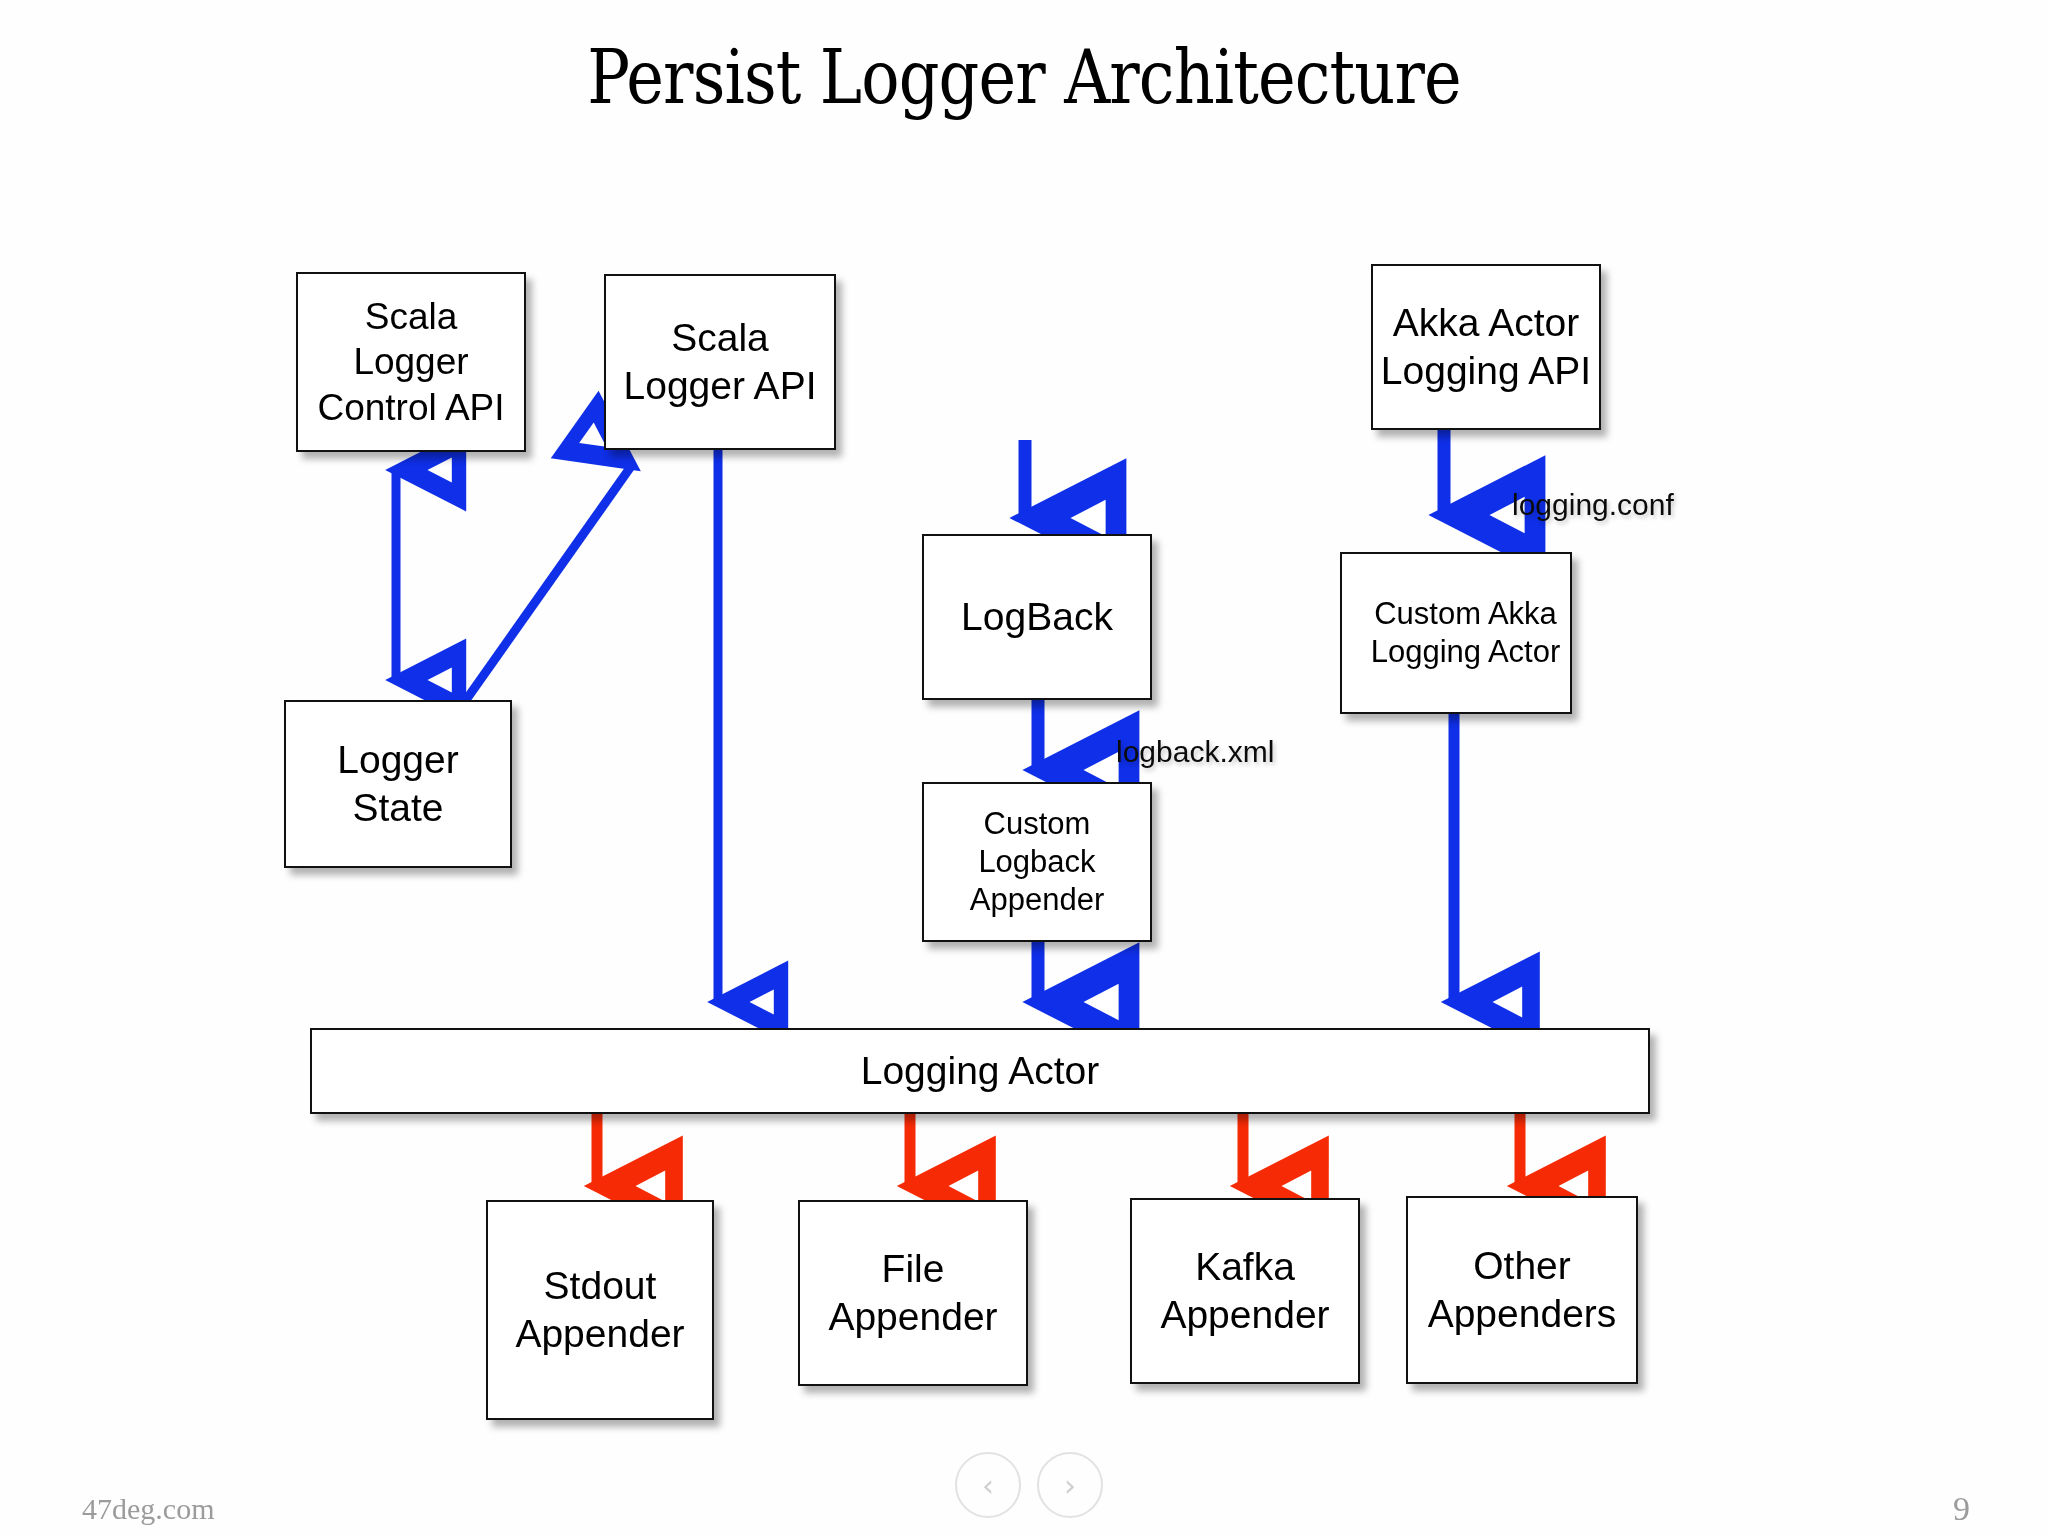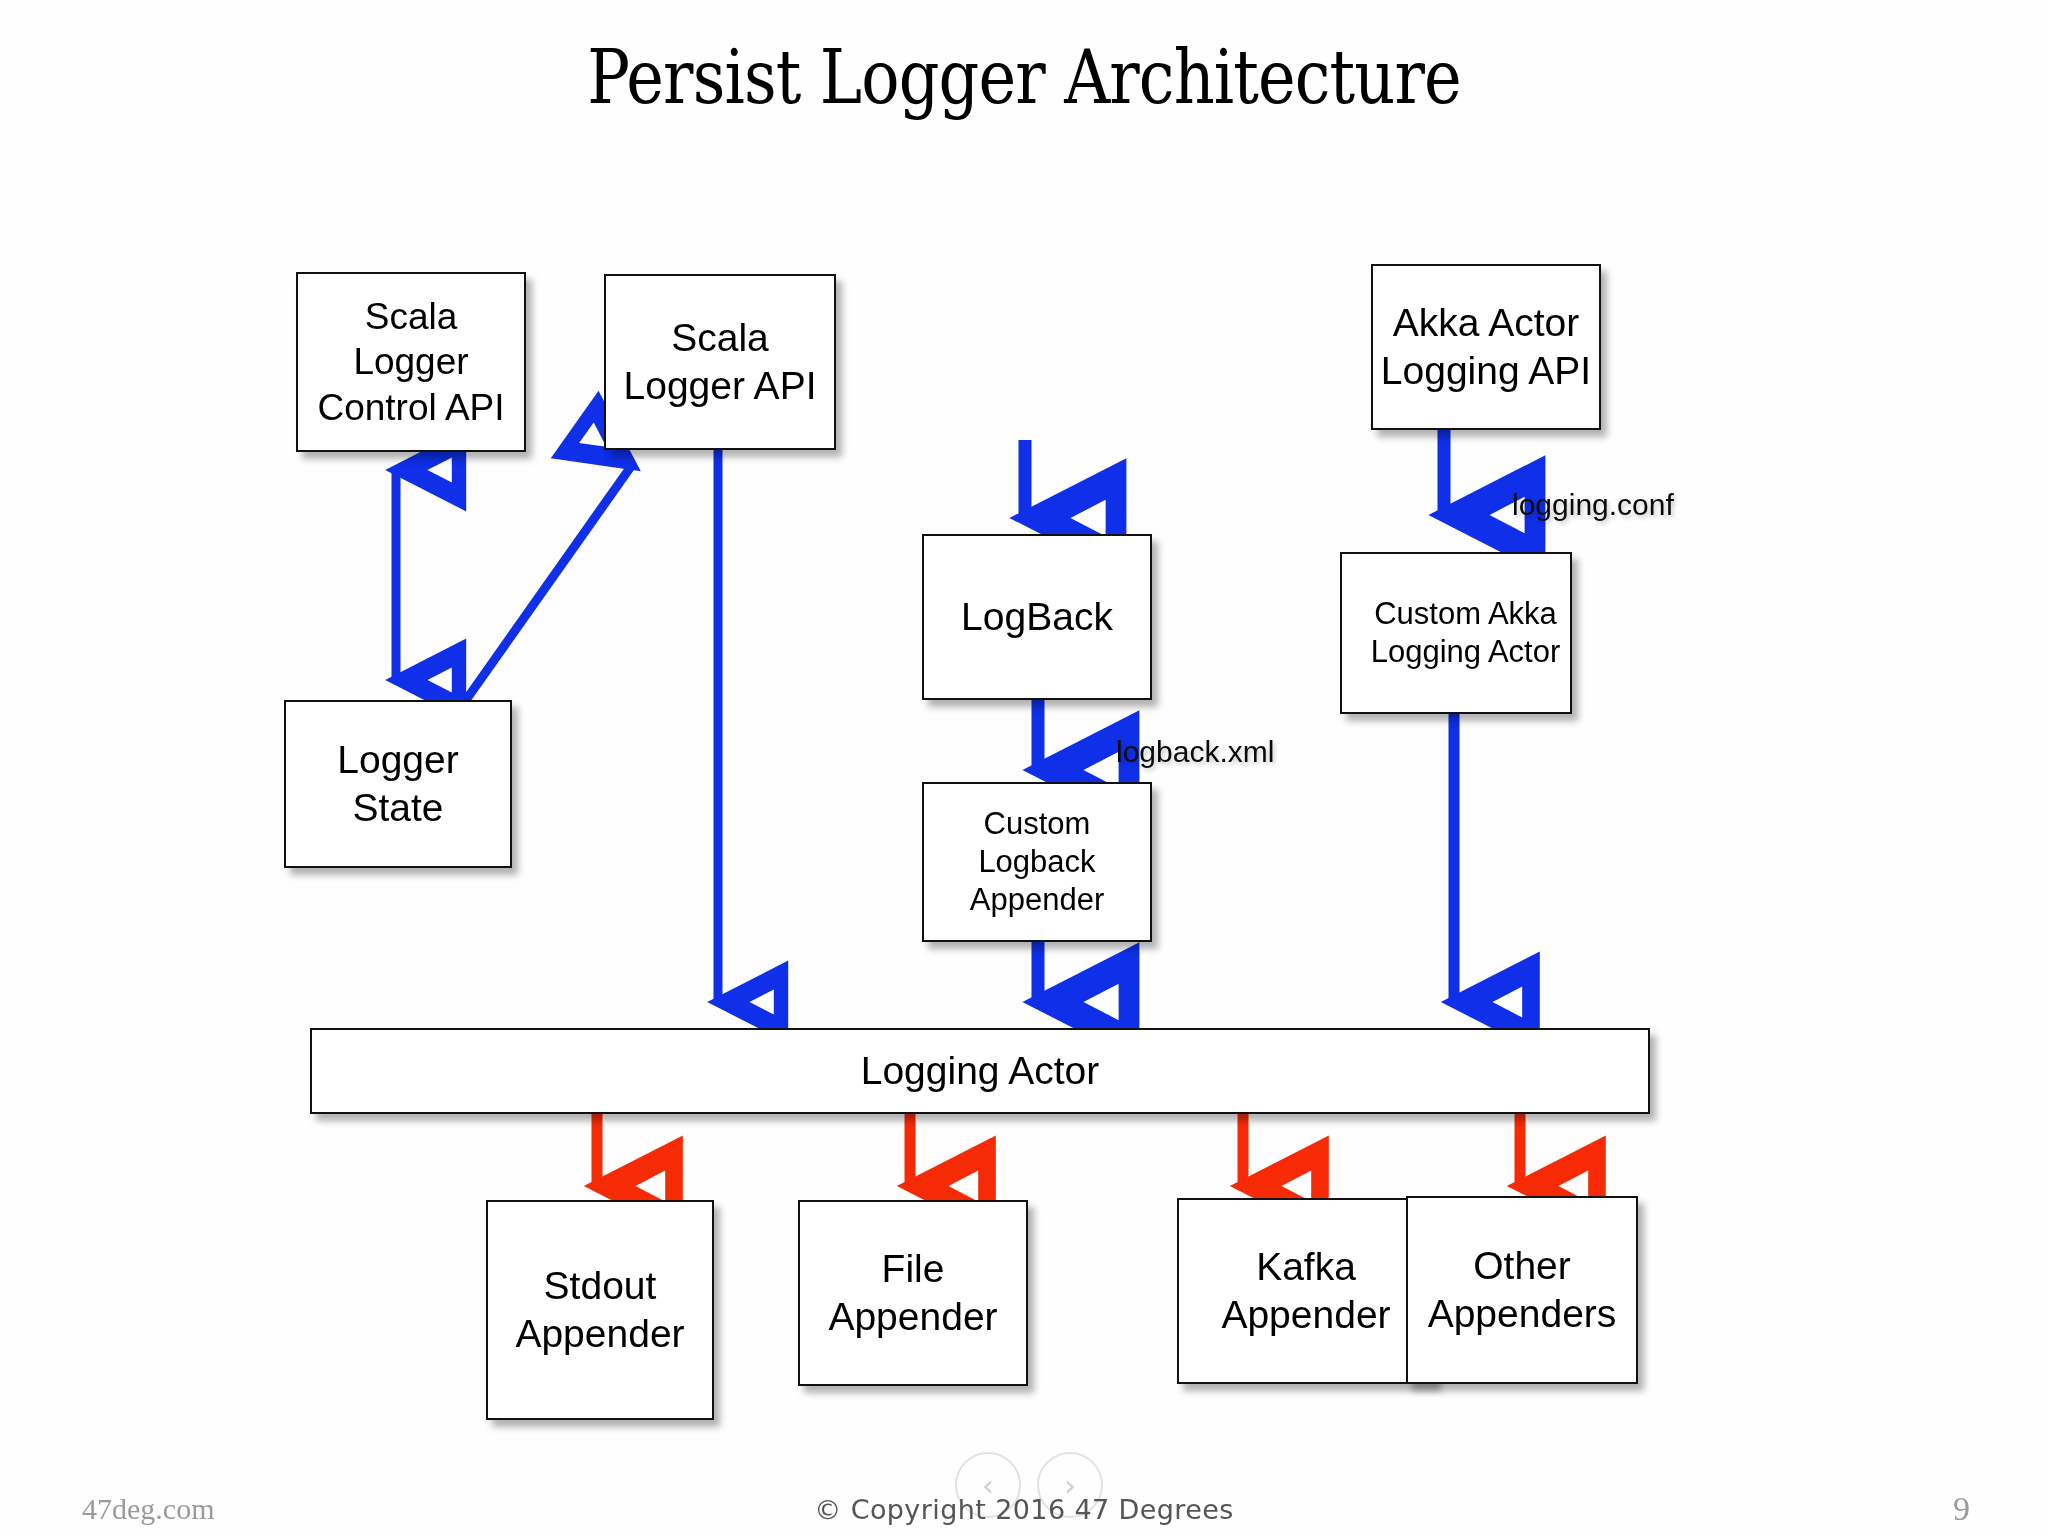--- a/index.html
+++ b/index.html
@@ -220,37 +220,36 @@
 Appender</div>
 
   <div class="node lg" style="left:310px; top:1028px; width:1340px; height:86px;">Logging Actor</div>
 
   <div class="node lg" style="left:486px; top:1200px; width:228px; height:220px;">Stdout
 Appender</div>
 
   <div class="node lg" style="left:798px; top:1200px; width:230px; height:186px;">File
 Appender</div>
 
-  <div class="node lg" style="left:1177px; top:1198px; width:258px; height:186px;">Kafka
+  <div class="node lg" style="left:1130px; top:1198px; width:230px; height:186px;">Kafka
 Appender</div>
 
   <div class="node lg" style="left:1406px; top:1196px; width:232px; height:188px;">Other
 Appenders</div>
 
   <div class="annotation" style="left:1512px; top:488px;">logging.conf</div>
 
   <div class="annotation" style="left:1108px; top:735px;margin-left:8px;">logback.xml</div>
 
   <div class="footer-text" id="footer-brand">47deg.com</div>
 
   <div class="nav-circle" id="nav-prev">
     <span>‹</span>
   </div>
 
   <div class="nav-circle" id="nav-next">
     <span>›</span>
   </div>
 
-  <div class="footer-text" id="footer-copy">© Copyright 2016  47 Degrees</div>
 
   <div class="footer-text" id="footer-page">9</div>
 
 </div>
 
 </body></html>

